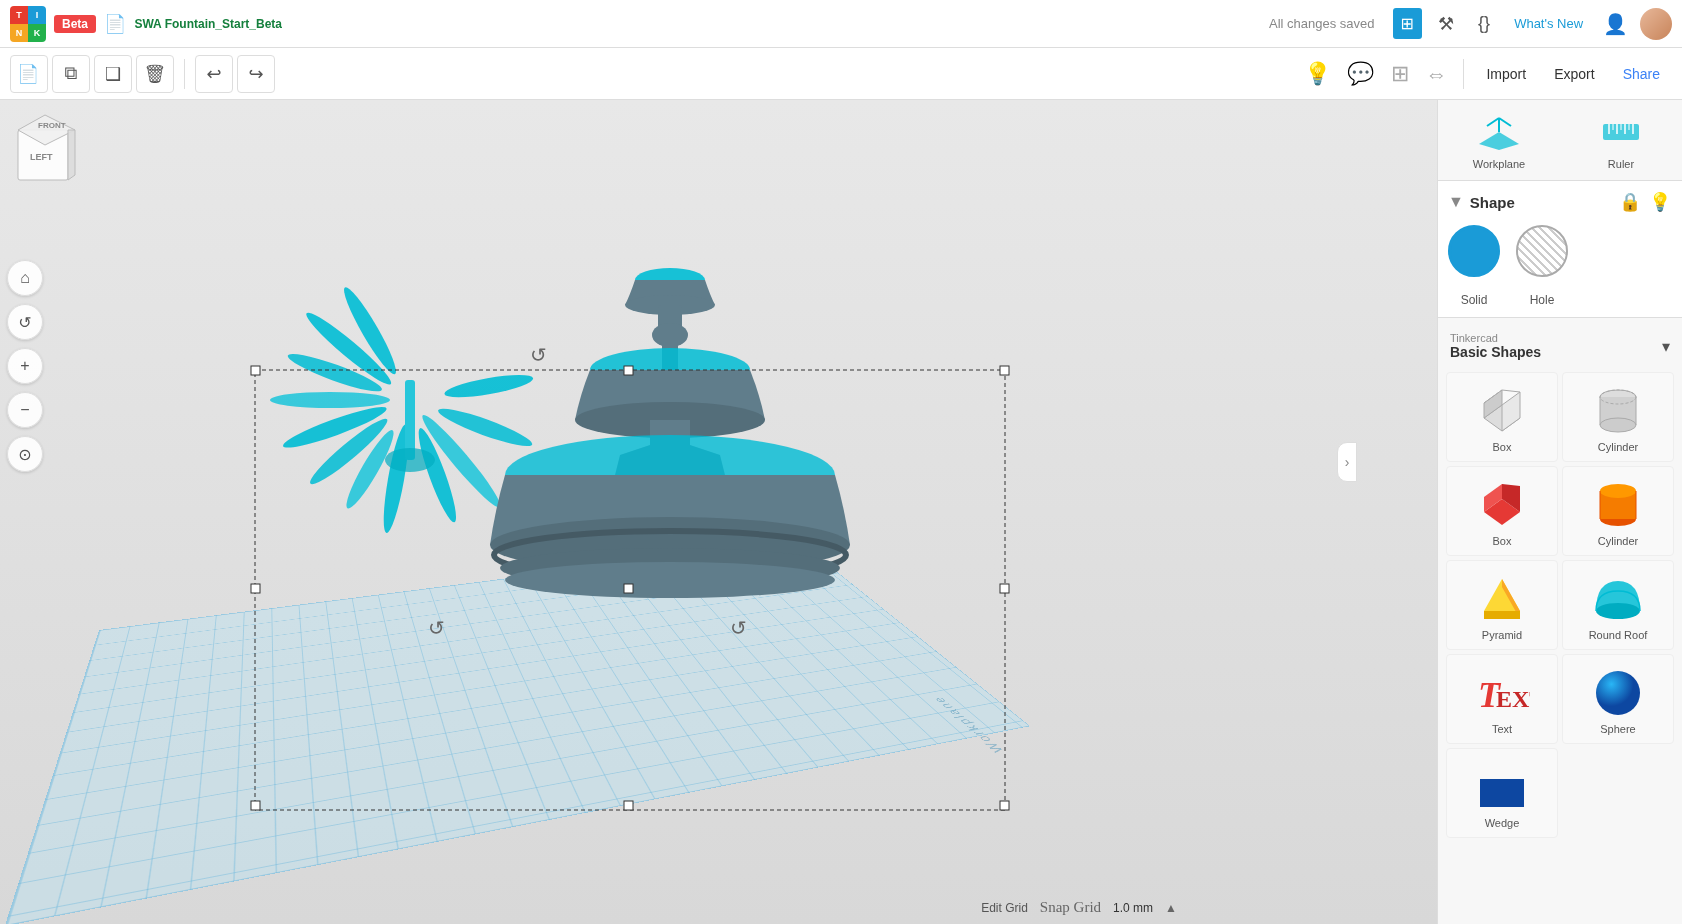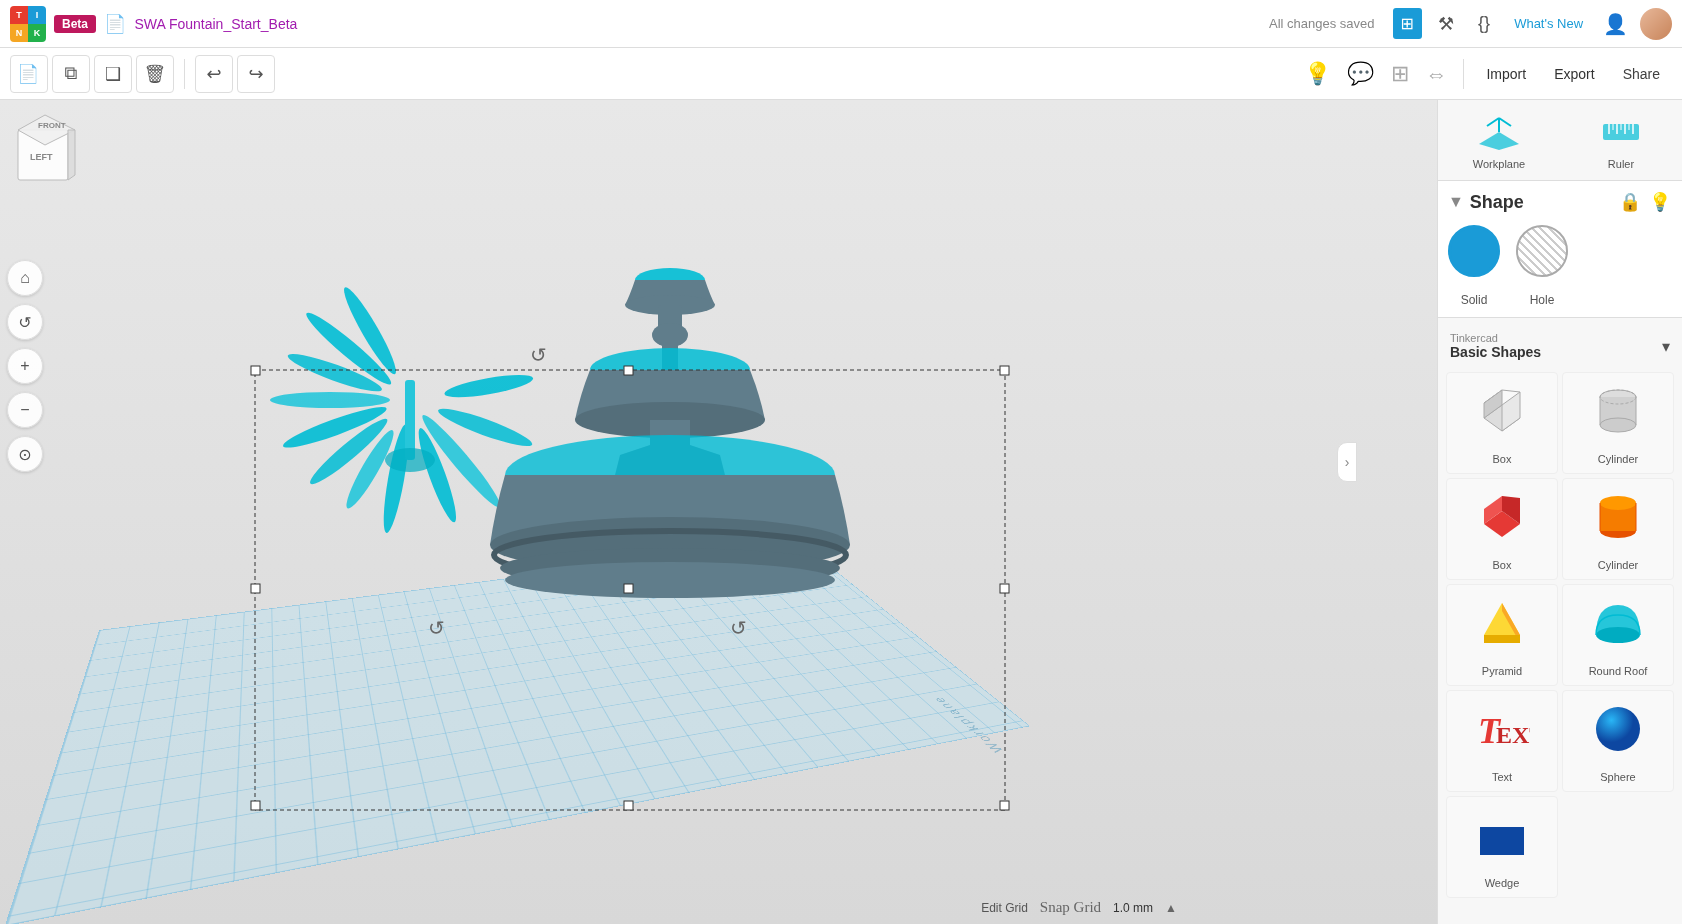--- a/index.html
+++ b/index.html
@@ -9,23 +9,23 @@
     #topnav {
       display: flex; align-items: center; background: #fff; height: 48px;
       border-bottom: 1px solid #ddd; padding: 0 10px; gap: 8px;
     }
     #logo { width: 36px; height: 36px; display: grid; grid-template-columns: 1fr 1fr; grid-template-rows: 1fr 1fr; border-radius: 4px; overflow: hidden; flex-shrink: 0; }
     .logo-cell { display: flex; align-items: center; justify-content: center; font-size: 9px; font-weight: bold; color: #fff; }
     .logo-t { background: #e63b2e; }
     .logo-i { background: #1a9bd7; }
     .logo-n { background: #f5a623; }
     .logo-k { background: #22b14c; }
-    #beta-badge { background: #be185d; color: #fff; font-size: 12px; font-weight: bold; padding: 2px 8px; border-radius: 3px; }
+    #beta-badge { background: #ef4444; color: #fff; font-size: 12px; font-weight: bold; padding: 2px 8px; border-radius: 3px; }
     #file-icon { font-size: 18px; color: #555; }
-    #file-name { font-size: 14px; color: #a21caf; font-weight: 400; }
+    #file-name { font-size: 12px; color: #15803d; font-weight: 700; }
     #nav-spacer { flex: 1; }
     #all-changes-saved { font-size: 13px; color: #888; margin-right: 10px; }
     #grid-view-btn { background: #1a9bd7; border: none; border-radius: 3px; padding: 6px 8px; cursor: pointer; color: #fff; font-size: 16px; }
     #whats-new-btn { background: none; border: none; cursor: pointer; font-size: 13px; color: #1a9bd7; font-weight: 500; padding: 4px 8px; }
     #avatar-img { width: 32px; height: 32px; border-radius: 50%; background: linear-gradient(135deg, #e8b89a, #c8845a); }
 
     
     #toolbar {
       display: flex; align-items: center; background: #fff; height: 52px;
       border-bottom: 1px solid #ddd; padding: 0 10px; gap: 4px;
@@ -35,21 +35,21 @@
       width: 38px; height: 38px; cursor: pointer; display: flex; align-items: center; justify-content: center;
       font-size: 18px; color: #555;
     }
     #toolbar-sep { width: 1px; height: 30px; background: #ddd; margin: 0 6px; }
     #toolbar-spacer { flex: 1; }
     .toolbar-right-btn {
       background: none; border: none; cursor: pointer; font-size: 22px; color: #aaa; padding: 4px 6px;
     }
     #import-btn { background: none; border: none; cursor: pointer; font-size: 14px; color: #333; padding: 6px 12px; font-weight: 500; }
     #export-btn { background: none; border: none; cursor: pointer; font-size: 14px; color: #333; padding: 6px 12px; font-weight: 500; }
-    #share-btn { background: none; border: none; cursor: pointer; font-size: 14px; color: #404040; padding: 6px 12px; font-weight: 500; }
+    #share-btn { background: none; border: none; cursor: pointer; font-size: 14px; color: #3b82f6; padding: 6px 12px; font-weight: 500; }
 
     
     #main { display: flex; width: 1682px; height: calc(924px - 100px); }
 
     
     #left-controls {
       width: 50px; background: transparent; display: flex; flex-direction: column;
       align-items: center; padding-top: 20px; gap: 8px; position: absolute; left: 0; top: 140px; z-index: 10;
     }
     .view-btn {
@@ -103,21 +103,21 @@
       display: flex; flex-direction: column; overflow-y: auto;
     }
 
     
     #shape-panel {
       background: #fff; border-bottom: 1px solid #ddd; padding: 10px;
     }
     #shape-header {
       display: flex; align-items: center; justify-content: space-between; margin-bottom: 12px;
     }
-    #shape-title { font-size: 18px; font-weight: 600; color: #333; }
+    #shape-title { font-size: 15px; font-weight: 600; color: #333; }
     .shape-header-icons { display: flex; gap: 8px; }
     .shape-header-icon { font-size: 18px; color: #888; cursor: pointer; }
     #shape-options { display: flex; gap: 16px; }
     .shape-option {
       display: flex; flex-direction: column; align-items: center; cursor: pointer; gap: 16px;
     }
     .shape-option-circle {
       width: 52px; height: 52px; border-radius: 50%; display: flex; align-items: center; justify-content: center;
     }
     .solid-circle { background: #1a9bd7; border: 3px solid #1a9bd7; }
@@ -130,21 +130,21 @@
       display: flex; align-items: center; justify-content: space-between; padding: 6px 4px; margin-bottom: 6px;
     }
     #tinkercad-label { font-size: 11px; color: #888; }
     #basic-shapes-title { font-size: 14px; font-weight: 600; color: #333; }
     #shapes-dropdown-btn { background: none; border: none; cursor: pointer; font-size: 16px; color: #555; }
 
     #shapes-grid { display: grid; grid-template-columns: 1fr 1fr; gap: 4px; }
     .shape-item {
       display: flex; flex-direction: column; align-items: center; padding: 8px 4px;
       cursor: pointer; border-radius: 4px; background: #f9f9f9; border: 1px solid #eee;
-      gap: 12px;
+      gap: 0;
     }
     .shape-thumb { width: 60px; height: 60px; display: flex; align-items: center; justify-content: center; }
     .shape-item-label { font-size: 11px; color: #555; text-align: center; }
     .side-tool-item { display: flex; flex-direction: column; align-items: center; gap: 4px; cursor: pointer; padding: 6px; }
     .side-tool-icon { width: 44px; height: 44px; display: flex; align-items: center; justify-content: center; font-size: 28px; }
     .side-tool-label { font-size: 11px; color: #555; text-align: center; }
 
     
     #collapse-handle {
       position: absolute; right: 325px; top: 50%; transform: translateY(-50%);

